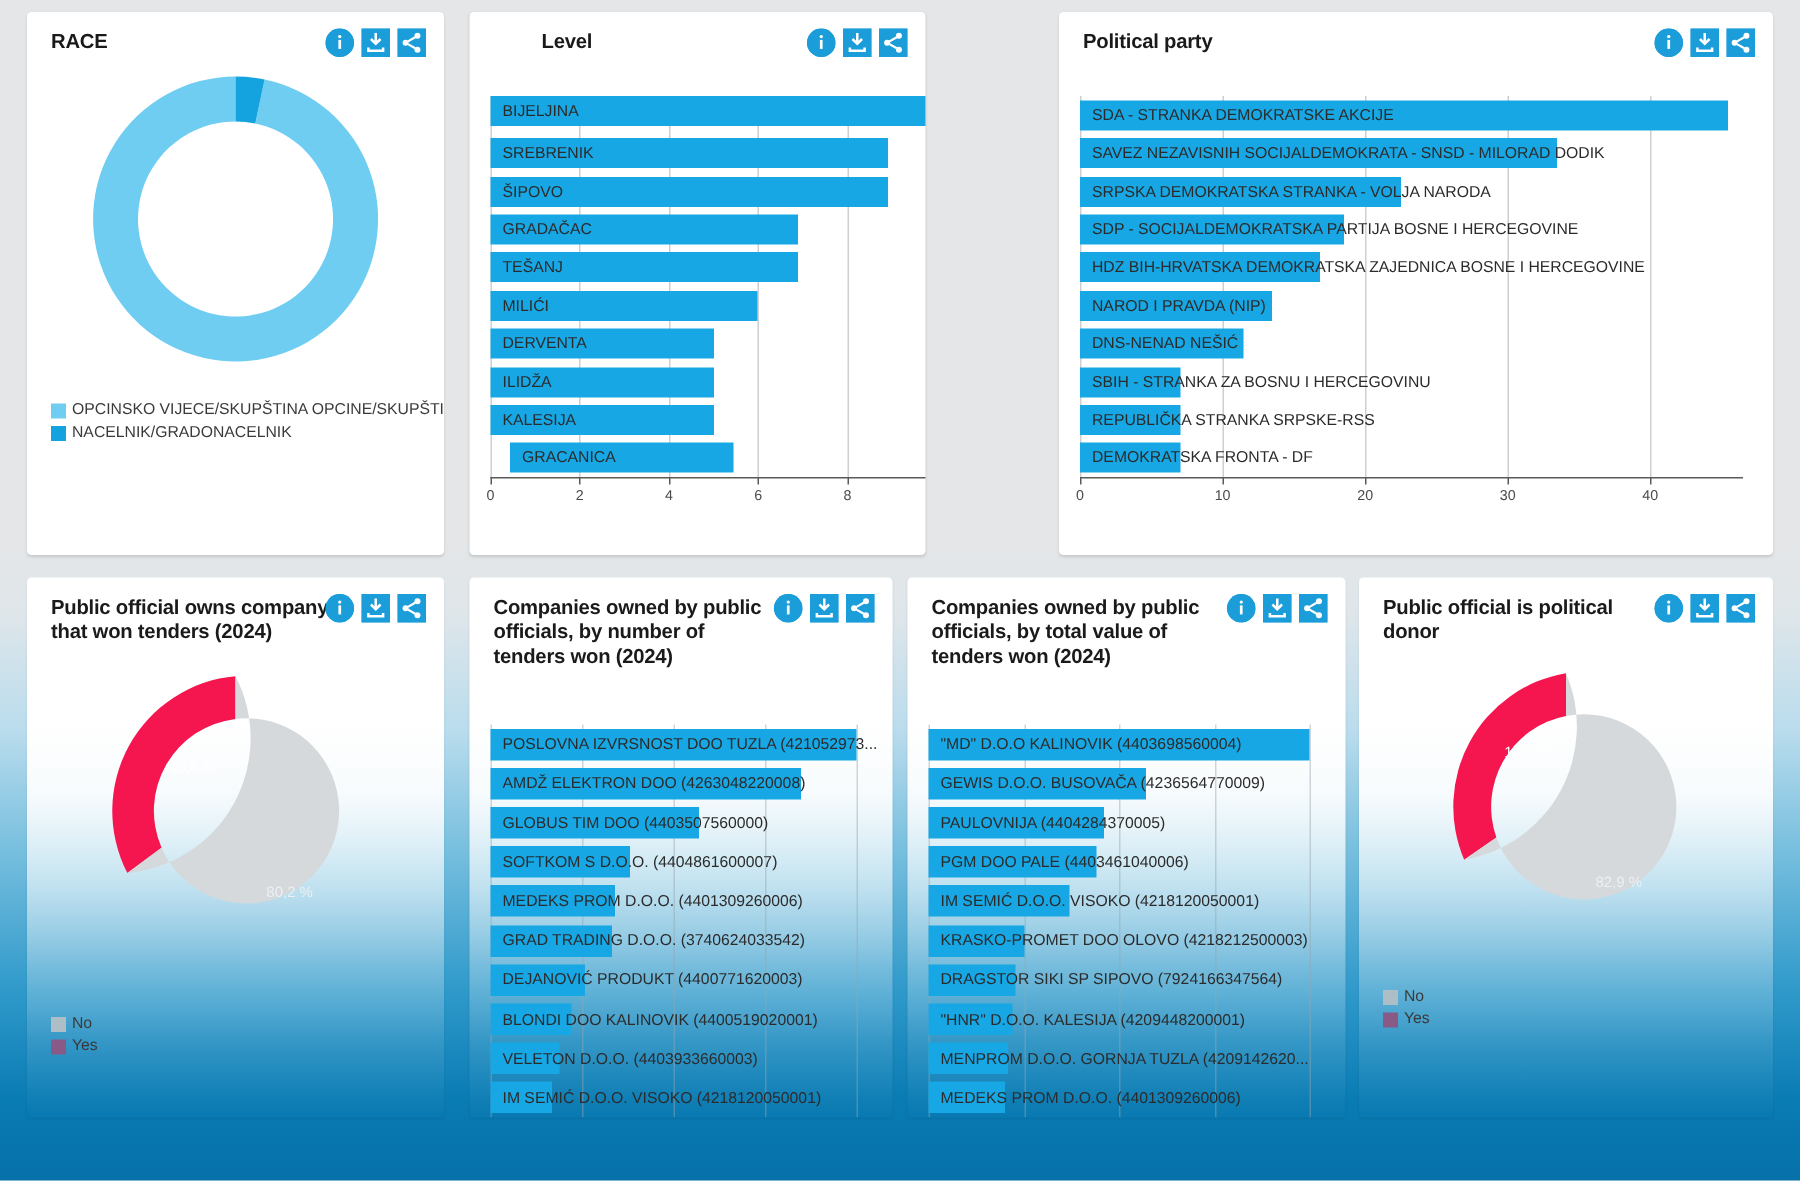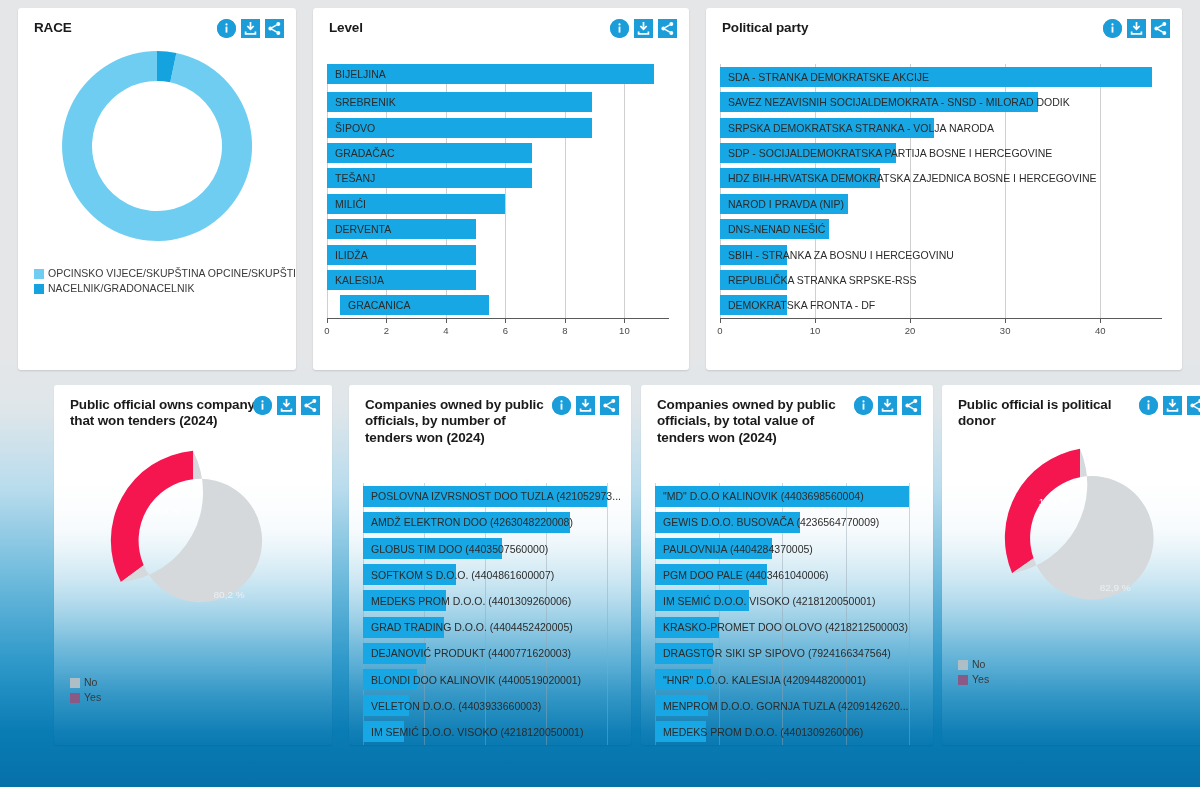--- a/index.html
+++ b/index.html
@@ -27,21 +27,20 @@
   .card.fade {
     background: linear-gradient(to bottom,
       rgba(255,255,255,1) 0%,
       rgba(255,255,255,1) 26%,
       rgba(255,255,255,0.92) 40%,
       rgba(255,255,255,0.62) 56%,
       rgba(255,255,255,0.30) 72%,
       rgba(255,255,255,0.10) 86%,
       rgba(255,255,255,0.0) 100%);
     box-shadow: 0 1px 2px rgba(0,0,0,0.07);
-    margin-left: 36px;
   }
 
   .card-head {
     position: relative;
     padding: 12px 12px 0 16px;
     min-height: 30px;
   }
   .card-title {
     font-size: 13.5px;
     font-weight: bold;
@@ -179,21 +178,21 @@
       <span class="swatch" style="background:#6fcdf2"></span>
       <span>OPCINSKO VIJECE/SKUPŠTINA OPCINE/SKUPŠTI...</span>
     </div>
     <div class="legend-row">
       <span class="swatch" style="background:#15a3e0"></span>
       <span>NACELNIK/GRADONACELNIK</span>
     </div>
   </div>
 </div>
 
-<div class="card" style="left:313px; top:8px; width:376px; height:362px;">
+<div class="card" style="left:313px; top:8px; width:304px; height:362px;padding-left:32px;">
   <div class="card-head">
     <div class="card-title wide">Level</div>
     <div class="icons">
       <div class="ico round">
         <svg width="19" height="19" viewBox="0 0 19 19">
             <circle cx="9.5" cy="9.5" r="9.5" fill="#1b9dd9"></circle>
             <rect x="8.6" y="7.6" width="1.8" height="6" fill="#fff"></rect>
             <circle cx="9.5" cy="5.4" r="1.1" fill="#fff"></circle>
           </svg>
       </div>
@@ -467,21 +466,21 @@
       <div class="bar-row" style="position: absolute; left: 0px; top: 81.2px; width: 244px; height: 21px;">
         <div class="bar" style="width: 92.72px;"></div>
         <div class="bar-label">SOFTKOM S D.O.O. (4404861600007)</div>
       </div>
       <div class="bar-row" style="position: absolute; left: 0px; top: 107.4px; width: 244px; height: 21px;">
         <div class="bar" style="width: 82.96px;"></div>
         <div class="bar-label">MEDEKS PROM D.O.O. (4401309260006)</div>
       </div>
       <div class="bar-row" style="position: absolute; left: 0px; top: 133.6px; width: 244px; height: 21px;">
         <div class="bar" style="width: 80.52px;"></div>
-        <div class="bar-label">GRAD TRADING D.O.O. (4404452420005)</div>
+        <div class="bar-label">GRAD TRADING D.O.O. (3740624033542)</div>
       </div>
       <div class="bar-row" style="position: absolute; left: 0px; top: 159.8px; width: 244px; height: 21px;">
         <div class="bar" style="width: 63.44px;"></div>
         <div class="bar-label">DEJANOVIĆ PRODUKT (4400771620003)</div>
       </div>
       <div class="bar-row" style="position: absolute; left: 0px; top: 186px; width: 244px; height: 21px;">
         <div class="bar" style="width: 53.68px;"></div>
         <div class="bar-label">BLONDI DOO KALINOVIK (4400519020001)</div>
       </div>
       <div class="bar-row" style="position: absolute; left: 0px; top: 212.2px; width: 244px; height: 21px;">

